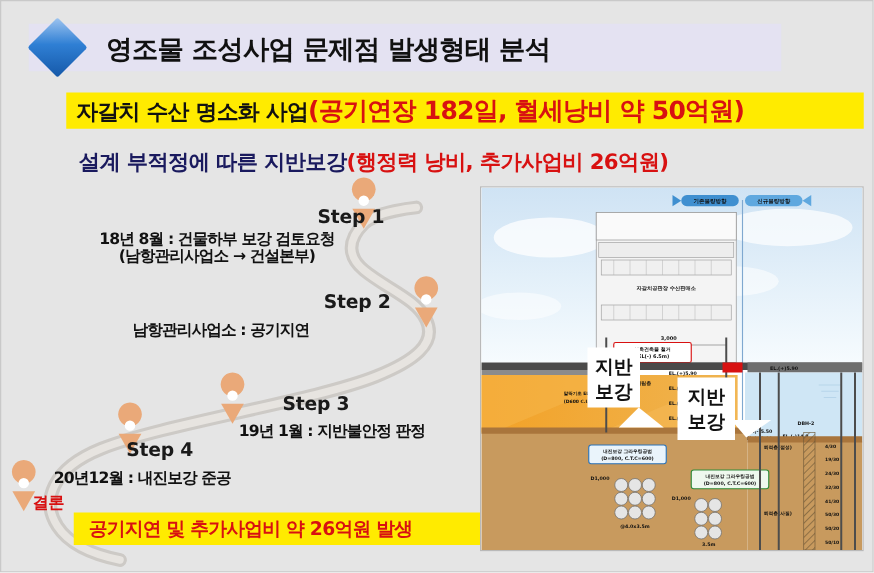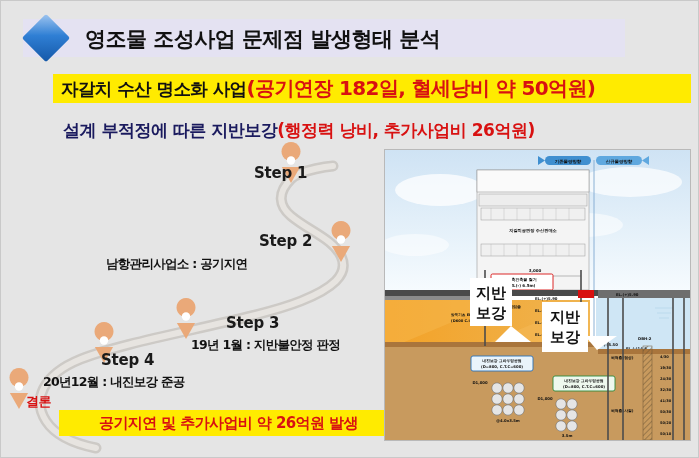--- a/index.html
+++ b/index.html
@@ -83,21 +83,20 @@
     font-size:13px;font-weight:bold;color:#d81111;letter-spacing:-0.5px;
   }
   #conclusion-bar{
     position:absolute;left:58px;top:409px;width:340px;height:26px;
     background:#ffeb00;
   }
   #conclusion-text{
     position:absolute;left:70px;top:410px;height:24px;line-height:24px;
     font-size:15px;font-weight:bold;color:#d81111;letter-spacing:-0.6px;
     white-space:nowrap;
-    margin-left:28px;
   }
 
   
   #diagram{
     position:absolute;left:383px;top:148px;width:305px;height:290px;
     border:1px solid #b9b9b9;overflow:hidden;background:#ffffff;
   }
   #diagram-svg{display:block;}
   .dgm-label{
     font-family:"DejaVu Sans","Liberation Sans",sans-serif;
@@ -158,20 +157,24 @@
       <circle cx="103" cy="339.5" r="4.2" fill="#ffffff"></circle>
     </g>
     <g>
       <path d="M 18 386 a 9.5 9.5 0 1 1 0.01 0 z" fill="#eaa979"></path>
       <path d="M 8.9 392 L 18 408 L 27.1 392 z" fill="#eaa979"></path>
       <circle cx="18" cy="385.5" r="4.2" fill="#ffffff"></circle>
     </g>
   </svg>
 
   <div class="step-label" id="step1-label">Step 1</div>
+  <div class="step-desc" id="step1-desc">
+    <div>18년 8월 : 건물하부 보강 검토요청</div>
+    <div>(남항관리사업소 → 건설본부)</div>
+  </div>
 
   <div class="step-label" id="step2-label">Step 2</div>
   <div class="step-desc" id="step2-desc">
     <div>남항관리사업소 : 공기지연</div>
   </div>
 
   <div class="step-label" id="step3-label">Step 3</div>
   <div class="step-desc" id="step3-desc">
     <div>19년 1월 : 지반불안정 판정</div>
   </div>

